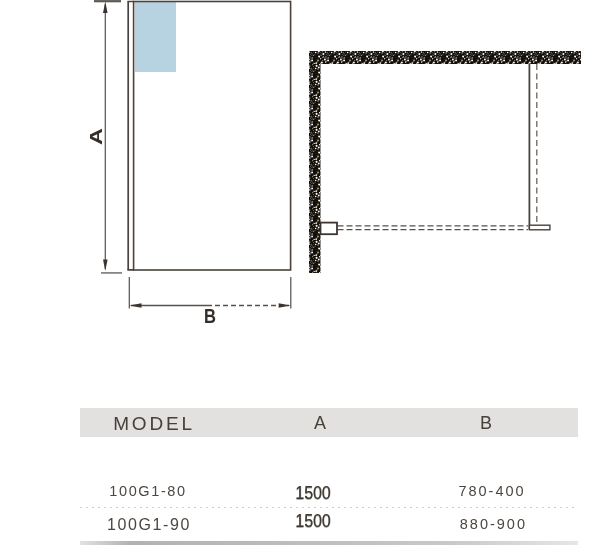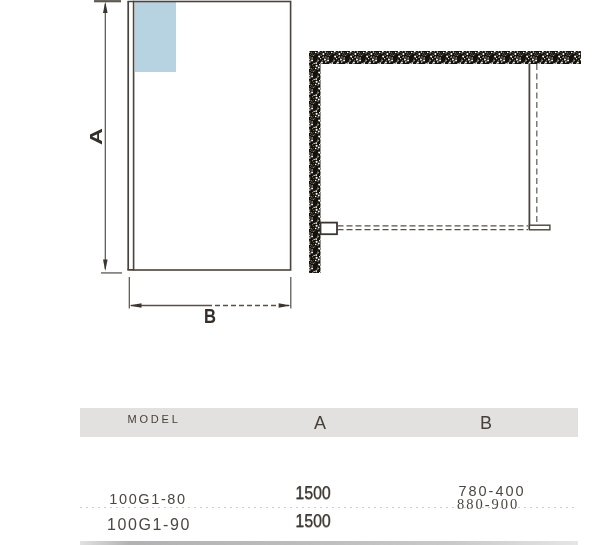--- a/index.html
+++ b/index.html
@@ -112,33 +112,33 @@
   <path d="M337.5 225.8 H 528" stroke="#55504a" stroke-width="1.3" stroke-dasharray="6 3" fill="none"></path>
   <path d="M337.5 229.6 H 528" stroke="#55504a" stroke-width="1.3" stroke-dasharray="6 3" fill="none"></path>
 
   <rect x="529.4" y="225.2" width="20.5" height="4.6" fill="#ffffff" stroke="#4a433d" stroke-width="1.4"></rect>
 
   <rect x="320.5" y="222.6" width="16.5" height="11.6" fill="#ffffff" stroke="#3c352f" stroke-width="1.8"></rect>
 </svg>
 
 <div class="abs" style="left:80px;top:408px;width:498px;height:29px;background:#e2e1e0;"></div>
 
-<div class="abs" style="left:98px;top:413px;width:112px;font-size:11px;letter-spacing:2.8px;color:#474038;text-align:center;">MODEL</div>
+<div class="abs" style="left:98px;top:413px;width:112px;font-size:19px;letter-spacing:2.8px;color:#474038;text-align:center;">MODEL</div>
 
 <div class="abs" style="left:290px;top:413px;width:60px;font-size:18px;color:#474038;text-align:center;">A</div>
 
 <div class="abs" style="left:456px;top:413px;width:60px;font-size:18px;color:#474038;text-align:center;">B</div>
 
-<div class="abs" style="left:100px;top:483px;width:96px;font-size:14.5px;letter-spacing:1.6px;color:#4c4641;text-align:center;margin-top:8px;">100G1-80</div>
+<div class="abs" style="left:100px;top:483px;width:96px;font-size:14.5px;letter-spacing:1.6px;color:#4c4641;text-align:center;">100G1-80</div>
 
 <div class="abs" style="left:283px;top:482px;width:60px;font-size:18.5px;color:#3f3933;text-align:center;transform:scaleX(0.86);text-shadow:0 1.3px 0.6px rgba(63,57,51,0.4),0.5px 0 0 rgba(63,57,51,0.55);">1500</div>
 
 <div class="abs" style="left:457px;top:483px;width:70px;font-size:14.5px;letter-spacing:2px;color:#4c4641;text-align:center;">780-400</div>
 
 <div class="abs" style="left:80px;top:507px;width:498px;height:0;height:1px;background:repeating-linear-gradient(90deg,#cfcfcf 0 2px,#ffffff 2px 6px);border:none;"></div>
 
 <div class="abs" style="left:101px;top:516px;width:96px;font-size:16px;letter-spacing:1.6px;color:#4c4641;text-align:center;">100G1-90</div>
 
 <div class="abs" style="left:283px;top:510px;width:60px;font-size:18.5px;color:#3f3933;text-align:center;transform:scaleX(0.86);text-shadow:0 1.3px 0.6px rgba(63,57,51,0.4),0.5px 0 0 rgba(63,57,51,0.55);">1500</div>
 
-<div class="abs" style="left:457px;top:496px;width:70px;font-size:14.5px;letter-spacing:2px;color:#4c4641;text-align:left;font-family:Liberation Serif, serif;">880-900</div>
+<div class="abs" style="left:457px;top:516px;width:70px;font-size:14.5px;letter-spacing:2px;color:#4c4641;text-align:right;">880-900</div>
 
 <div class="abs" style="left:80px;top:541px;width:498px;height:4px;background:linear-gradient(90deg,#e2e2e2 0%,#b2b2b2 10%,#bdbdbd 45%,#c9c9c9 75%,#e6e6e6 100%);"></div>
 
 </body></html>

